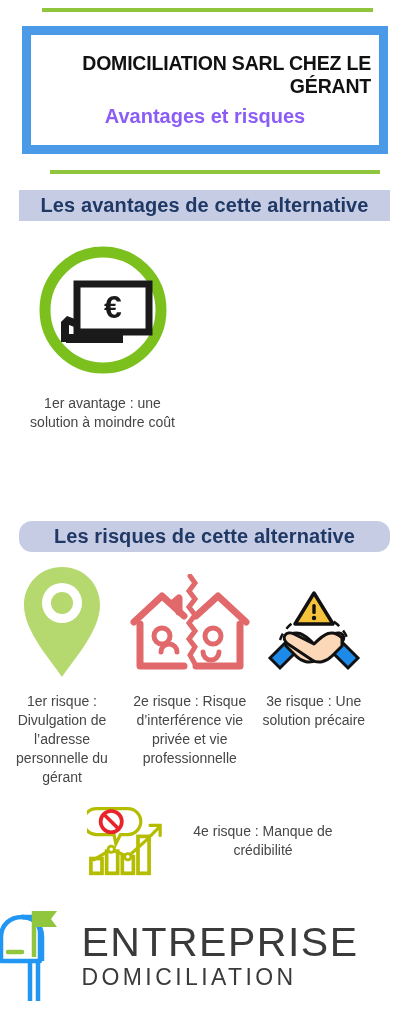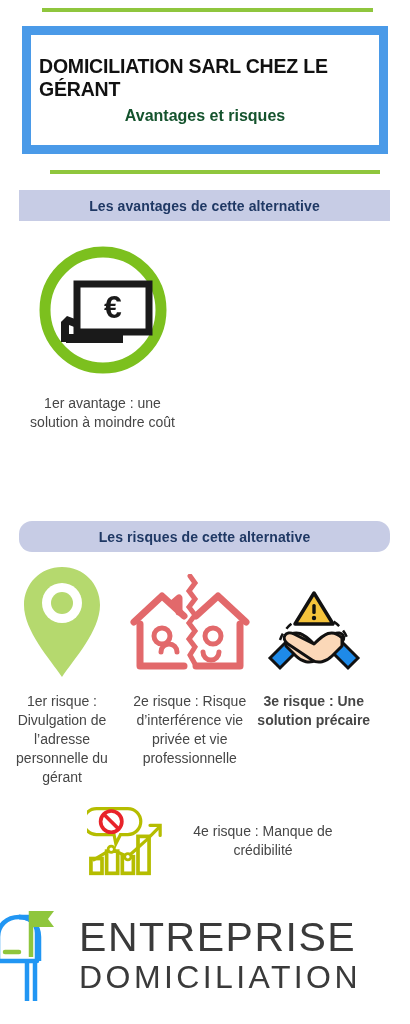--- a/index.html
+++ b/index.html
@@ -37,47 +37,47 @@
     background: #ffffff;
     display: flex;
     flex-direction: column;
     align-items: center;
     justify-content: center;
   }
   .title-main {
     font-size: 19.5px;
     font-weight: bold;
     color: #111111;
-    text-align: left;
+    text-align: right;
     line-height: 1.16;
     letter-spacing: -0.2px;
     padding: 0 8px;
     margin: 0;
   }
   .title-sub {
-    font-size: 16px;
+    font-size: 20px;
     font-weight: bold;
-    color: #14532d;
+    color: #8b5cf6;
     text-align: center;
     margin: 7px 0 0 0;
   }
 
   
   .section-bar {
     position: absolute;
     left: 19px;
     width: 371px;
     height: 31px;
     background: #c7cce5;
     display: flex;
     align-items: center;
     justify-content: center;
   }
   .section-bar span {
-    font-size: 14px;
+    font-size: 20px;
     font-weight: bold;
     color: #1f3864;
     letter-spacing: 0.1px;
   }
   .section-bar.advantages { top: 190px; }
   .section-bar.risks      { top: 521px; border-radius: 13px; }
 
   
   .caption {
     font-size: 14px;
@@ -112,21 +112,21 @@
     display: flex;
     align-items: flex-start;
   }
   .risk-col {
     display: flex;
     flex-direction: column;
     align-items: center;
   }
   .risk-col.c1 { width: 132px; }
   .risk-col.c2 { width: 140px; }
-  .risk-col.c3 { width: 124px; font-weight: bold; }
+  .risk-col.c3 { width: 124px; }
 
   .risk-icon-wrap {
     height: 125px;
     display: flex;
     align-items: center;
     justify-content: center;
   }
   .risk-col.c1 .risk-icon-wrap { align-items: flex-start; }
   .risk-col .caption { margin-top: 4px; width: 122px; }
   .risk-col.c2 .caption { width: 130px; }
@@ -162,21 +162,21 @@
     flex-direction: column;
     line-height: 1;
   }
   .logo-line1 {
     font-size: 41px;
     font-weight: 500;
     color: #3a3a3a;
     letter-spacing: 1.5px;
   }
   .logo-line2 {
-    font-size: 32px;
+    font-size: 23px;
     font-weight: 400;
     color: #3a3a3a;
     letter-spacing: 3.4px;
     margin-top: 3px;
   }
 </style>
 </head>
 <body>
 
 <div class="green-rule top"></div>

